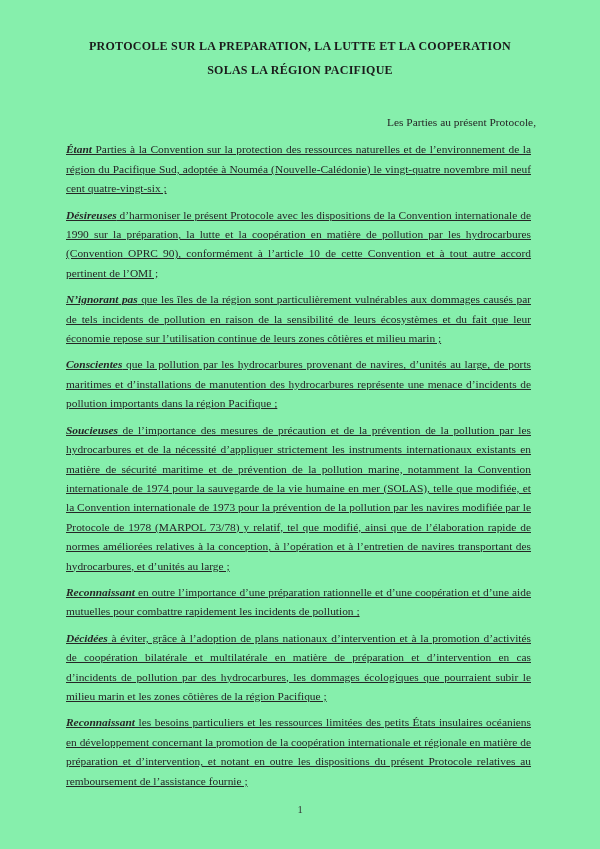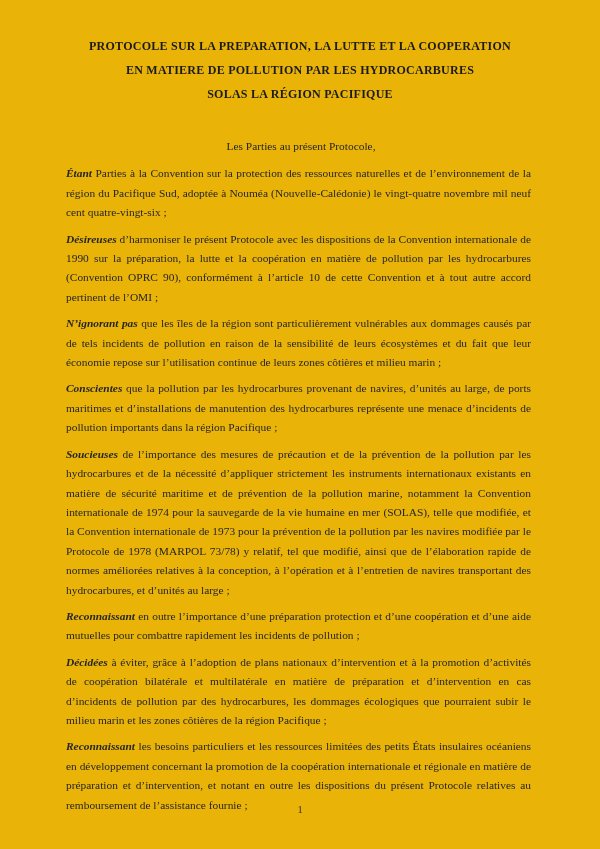--- a/index.html
+++ b/index.html
@@ -5,21 +5,21 @@
   html, body {
     margin: 0;
     padding: 0;
     background: #e9e9e9;
   }
   .page {
     position: relative;
     width: 600px;
     height: 849px;
     margin: 0 auto;
-    background: #eab308;
+    background: #86efac;
     color: #242424;
     font-family: "Liberation Serif", "DejaVu Serif", serif;
     overflow: hidden;
     box-sizing: border-box;
   }
   .doc-title {
     padding-top: 34px;
     text-align: center;
     font-weight: bold;
     font-size: 12px;
@@ -30,24 +30,25 @@
   .doc-body {
     margin: 31px 64px 0 66px;
     font-size: 11.4px;
     line-height: 19.4px;
     text-align: justify;
     text-justify: inter-word;
     color: #262626;
   }
   .opening {
     margin: 0 0 8px 0;
-    text-align: center;
+    text-align: right;
   }
   .para {
     margin: 0 5px 7px 0;
+    text-decoration: underline;
   }
   .lead {
     font-weight: bold;
     font-style: italic;
   }
   .page-number {
     position: absolute;
     bottom: 34px;
     left: 0;
     width: 100%;
@@ -56,39 +57,38 @@
     color: #333;
   }
 </style>
 </head>
 <body>
 
 <div class="page">
 
   <header class="doc-title">
     <div class="title-line">PROTOCOLE SUR LA PREPARATION, LA LUTTE ET LA COOPERATION</div>
-    <div class="title-line">EN MATIERE DE POLLUTION PAR LES HYDROCARBURES</div>
     <div class="title-line">SOLAS LA RÉGION PACIFIQUE</div>
   </header>
 
   <main class="doc-body">
 
     <p class="opening">Les Parties au présent Protocole,</p>
 
     <p class="para"><span class="lead">Étant</span><span> Parties à la Convention sur la protection des ressources naturelles et de l’environnement de la région du Pacifique Sud, adoptée à Nouméa (Nouvelle-Calédonie) le vingt-quatre novembre mil neuf cent quatre-vingt-six ;</span></p>
 
     <p class="para"><span class="lead">Désireuses</span><span> d’harmoniser le présent Protocole avec les dispositions de la Convention internationale de 1990 sur la préparation, la lutte et la coopération en matière de pollution par les hydrocarbures (Convention OPRC 90), conformément à l’article 10 de cette Convention et à tout autre accord pertinent de l’OMI ;</span></p>
 
     <p class="para"><span class="lead">N’ignorant pas</span><span> que les îles de la région sont particulièrement vulnérables aux dommages causés par de tels incidents de pollution en raison de la sensibilité de leurs écosystèmes et du fait que leur économie repose sur l’utilisation continue de leurs zones côtières et milieu marin ;</span></p>
 
     <p class="para"><span class="lead">Conscientes</span><span> que la pollution par les hydrocarbures provenant de navires, d’unités au large, de ports maritimes et d’installations de manutention des hydrocarbures représente une menace d’incidents de pollution importants dans la région Pacifique ;</span></p>
 
     <p class="para"><span class="lead">Soucieuses</span><span> de l’importance des mesures de précaution et de la prévention de la pollution par les hydrocarbures et de la nécessité d’appliquer strictement les instruments internationaux existants en matière de sécurité maritime et de prévention de la pollution marine, notamment la Convention internationale de 1974 pour la sauvegarde de la vie humaine en mer (SOLAS), telle que modifiée, et la Convention internationale de 1973 pour la prévention de la pollution par les navires modifiée par le Protocole de 1978 (MARPOL 73/78) y relatif, tel que modifié, ainsi que de l’élaboration rapide de normes améliorées relatives à la conception, à l’opération et à l’entretien de navires transportant des hydrocarbures, et d’unités au large ;</span></p>
 
-    <p class="para"><span class="lead">Reconnaissant</span><span> en outre l’importance d’une préparation protection et d’une coopération et d’une aide mutuelles pour combattre rapidement les incidents de pollution ;</span></p>
+    <p class="para"><span class="lead">Reconnaissant</span><span> en outre l’importance d’une préparation rationnelle et d’une coopération et d’une aide mutuelles pour combattre rapidement les incidents de pollution ;</span></p>
 
     <p class="para"><span class="lead">Décidées</span><span> à éviter, grâce à l’adoption de plans nationaux d’intervention et à la promotion d’activités de coopération bilatérale et multilatérale en matière de préparation et d’intervention en cas d’incidents de pollution par des hydrocarbures, les dommages écologiques que pourraient subir le milieu marin et les zones côtières de la région Pacifique ;</span></p>
 
     <p class="para"><span class="lead">Reconnaissant</span><span> les besoins particuliers et les ressources limitées des petits États insulaires océaniens en développement concernant la promotion de la coopération internationale et régionale en matière de préparation et d’intervention, et notant en outre les dispositions du présent Protocole relatives au remboursement de l’assistance fournie ;</span></p>
 
   </main>
 
   <footer class="page-number">1</footer>
 
 </div>

